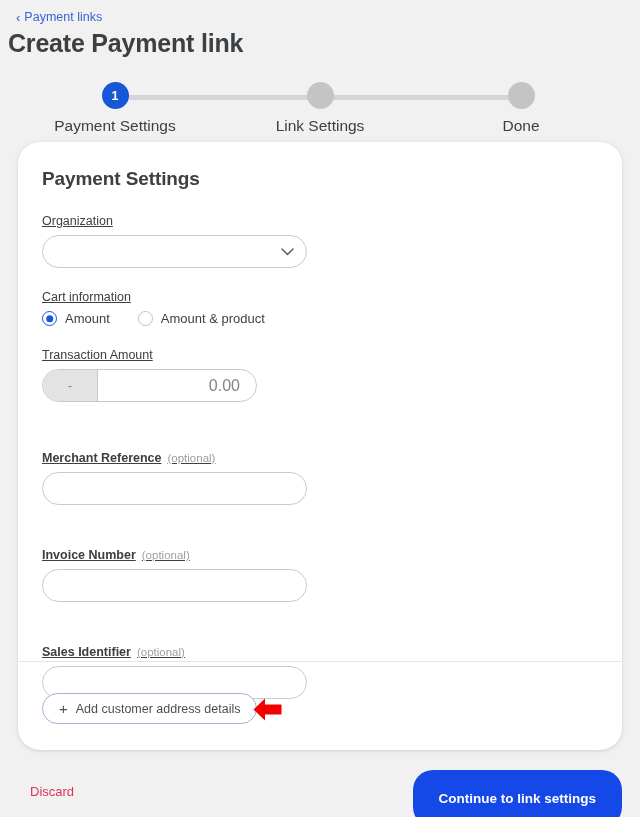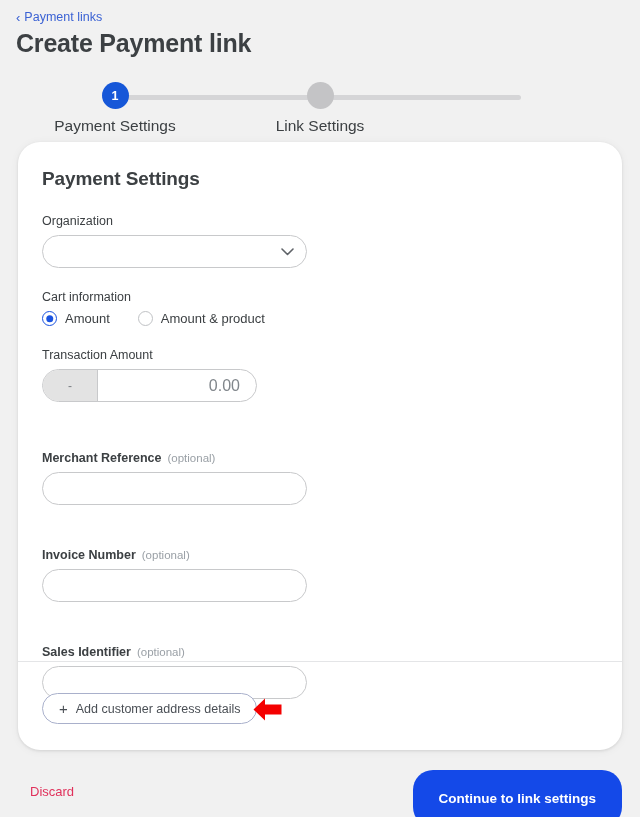--- a/index.html
+++ b/index.html
@@ -33,21 +33,21 @@
     font-size: 13px;
     line-height: 1;
     color: #3b62d4;
     display: inline-block;
     transform: translateY(-0.5px);
   }
 
   
   .page-title {
     position: absolute;
-    left: 16px;
+    left: 8px;
     top: 28px;
     font-size: 25px;
     font-weight: 700;
     letter-spacing: -0.2px;
     color: #3c4043;
     line-height: 1.25;
   }
 
   
   .stepper {
@@ -132,20 +132,21 @@
   }
 
   .field-label {
     font-size: 12.5px;
     color: #3c4043;
     font-weight: 600;
     margin-bottom: 7px;
     display: flex;
     align-items: baseline;
     gap: 6px;
+    text-decoration: underline;
   }
   .field-label .optional {
     font-weight: 400;
     color: #9aa0a6;
     font-size: 11.5px;
     margin-top: 28px;
   }
   .field-label.plain { font-weight: 400; }
 
   .text-input {
@@ -362,20 +363,24 @@
   <div class="step step-1">
     <div class="step-dot active">1</div>
     <div class="step-label">Payment Settings</div>
   </div>
 
   <div class="step step-2">
     <div class="step-dot"></div>
     <div class="step-label">Link Settings</div>
   </div>
 
+  <div class="step step-3">
+    <div class="step-dot"></div>
+    <div class="step-label">Done</div>
+  </div>
 </div>
 
 <div class="card">
   <div class="card-title">Payment Settings</div>
 
   <div class="form">
 
     
     <div class="field-label plain">
       <span>Organization</span>

